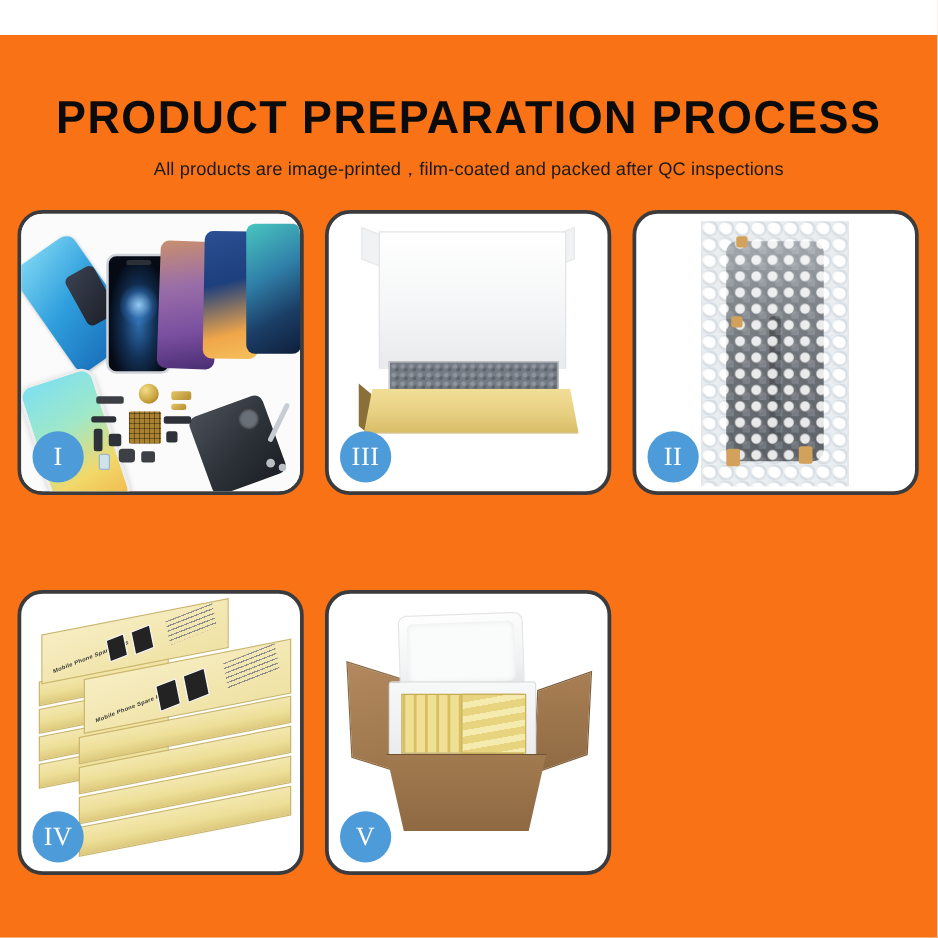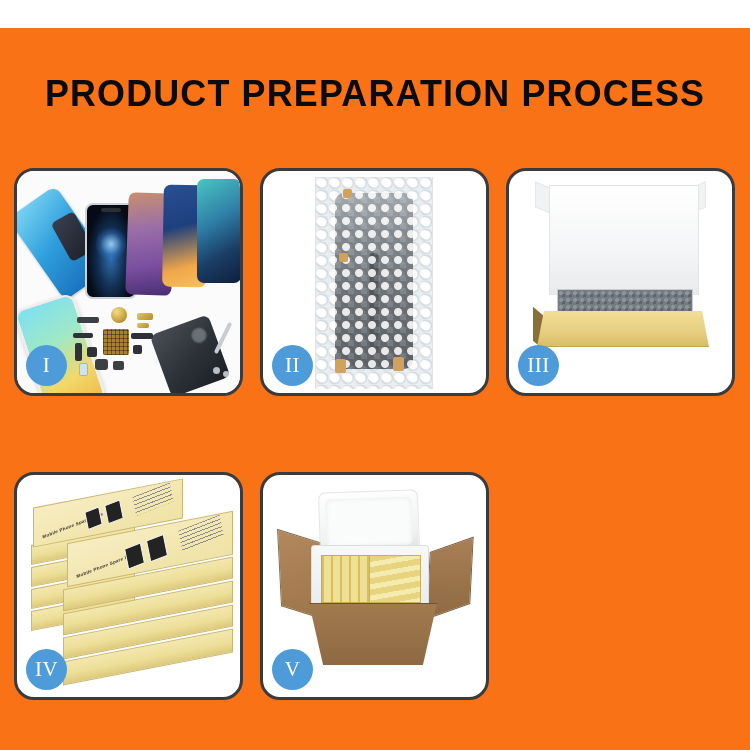--- a/index.html
+++ b/index.html
@@ -319,20 +319,21 @@
   }
   .p6 .tapebit { position:absolute; background: rgba(136,110,76,.6); }
 </style>
 </head>
 <body>
 
 <div class="page">
 
   <div class="header">
     <div class="title">PRODUCT PREPARATION PROCESS</div>
+    <div class="subtitle">All products are image-printed，film-coated and packed after QC inspections</div>
   </div>
 
   <div class="grid">
 
     <div class="panel p1">
       <div class="panel-inner">
         <div class="stage">
           <div class="ph blue-film"></div>
           <div class="ph black-screen"></div>
           <div class="ph purple"></div>
@@ -355,45 +356,45 @@
           <div class="chip" style="left:96px;top:190px;width:11px;height:9px;"></div>
           <div class="chip" style="left:62px;top:192px;width:9px;height:13px;background:#cfe3ee;border:1px solid #9fb6c4;"></div>
           <div class="tweezer" style="left:204px;top:150px;"></div>
           <div class="chip" style="left:196px;top:196px;width:7px;height:7px;border-radius:50%;background:#b9bfc5;"></div>
           <div class="chip" style="left:206px;top:200px;width:6px;height:6px;border-radius:50%;background:#b9bfc5;"></div>
         </div>
       </div>
       <div class="badge">I</div>
     </div>
 
+    <div class="panel p3">
+      <div class="panel-inner">
+        <div class="lid-flap-l"></div>
+        <div class="lid-flap-r"></div>
+        <div class="lid"></div>
+        <div class="foam"></div>
+        <div class="tray-side-l"></div>
+        <div class="tray"></div>
+      </div>
+      <div class="badge">III</div>
+    </div>
+
     <div class="panel p2">
       <div class="panel-inner">
         <div class="bag"></div>
         <div class="inner-part"></div>
         <div class="bubbles"></div>
         <div class="tape" style="left:80px;top:18px;"></div>
         <div class="tape" style="left:76px;top:82px;"></div>
         <div class="tape" style="left:72px;top:188px;width:11px;height:14px;"></div>
         <div class="tape" style="left:130px;top:186px;width:11px;height:14px;"></div>
       </div>
       <div class="badge">II</div>
     </div>
 
-    <div class="panel p3">
-      <div class="panel-inner">
-        <div class="lid-flap-l"></div>
-        <div class="lid-flap-r"></div>
-        <div class="lid"></div>
-        <div class="foam"></div>
-        <div class="tray-side-l"></div>
-        <div class="tray"></div>
-      </div>
-      <div class="badge">III</div>
-    </div>
-
     <div class="panel p4">
       <div class="panel-inner">
         <div class="stack">
 
           <div class="bx slab" style="left:4px;top:42px;width:104px;height:20px;"></div>
           <div class="bx slab" style="left:4px;top:64px;width:104px;height:20px;"></div>
           <div class="bx slab" style="left:4px;top:86px;width:104px;height:20px;"></div>
           <div class="bx slab" style="left:4px;top:108px;width:104px;height:20px;"></div>
 
           <div class="bx slab" style="left:36px;top:80px;width:170px;height:22px;"></div>

